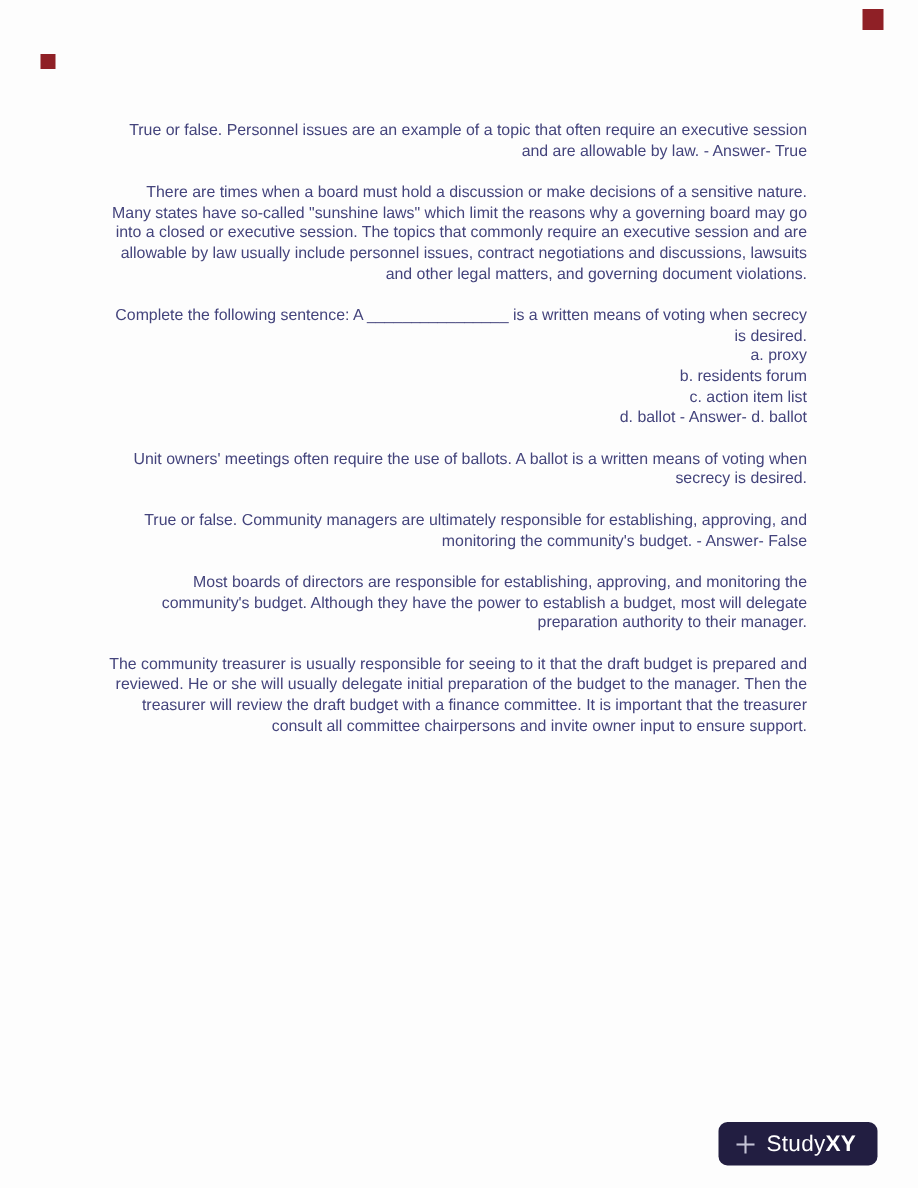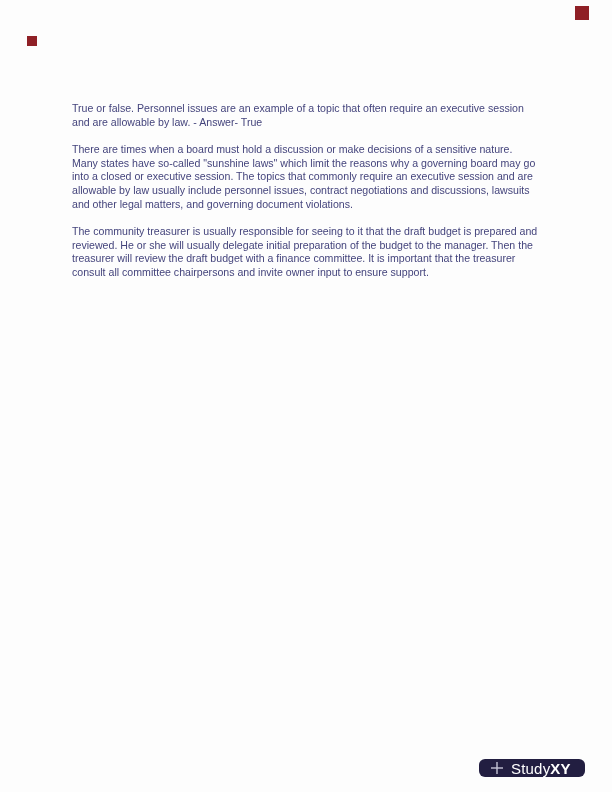--- a/index.html
+++ b/index.html
@@ -12,35 +12,36 @@
   }
   .corner-square {
     position: absolute;
     background: #8f2026;
   }
   .corner-square.top-left { left: 27px; top: 36px; width: 10px; height: 10px; }
   .corner-square.top-right { left: 575px; top: 6px; width: 14px; height: 14px; }
   .page-content {
     position: absolute;
     left: 72px;
-    top: 102px;
+    top: 81px;
     width: 466px;
     color: #44447c;
     font-size: 10.6px;
     line-height: 13.6px;
+    text-align: right;
   }
   .qa-block {
     white-space: pre-line;
     margin-bottom: 14px;
   }
   .brand-logo {
     position: absolute;
     right: 27px;
     bottom: 15px;
-    height: 18px;
+    height: 29px;
     min-width: 106px;
     background: #221e41;
     border-radius: 6px;
     display: flex;
     align-items: center;
     padding: 0 11px;
     gap: 7px;
   }
   .brand-logo .plus-glyph {
     display: flex;
@@ -55,20 +56,28 @@
 </style>
 </head>
 <body>
 
 <div class="corner-square top-left"></div>
 <div class="corner-square top-right"></div>
 
 <div class="page-content">
   <p class="qa-block">True or false. Personnel issues are an example of a topic that often require an executive session and are allowable by law. - Answer- True</p>
   <p class="qa-block">There are times when a board must hold a discussion or make decisions of a sensitive nature. Many states have so-called "sunshine laws" which limit the reasons why a governing board may go into a closed or executive session. The topics that commonly require an executive session and are allowable by law usually include personnel issues, contract negotiations and discussions, lawsuits and other legal matters, and governing document violations.</p>
+  <p class="qa-block">Complete the following sentence: A ________________ is a written means of voting when secrecy is desired.
+a. proxy
+b. residents forum
+c. action item list
+d. ballot - Answer- d. ballot</p>
+  <p class="qa-block">Unit owners' meetings often require the use of ballots. A ballot is a written means of voting when secrecy is desired.</p>
+  <p class="qa-block">True or false. Community managers are ultimately responsible for establishing, approving, and monitoring the community's budget. - Answer- False</p>
+  <p class="qa-block">Most boards of directors are responsible for establishing, approving, and monitoring the community's budget. Although they have the power to establish a budget, most will delegate preparation authority to their manager.</p>
   <p class="qa-block">The community treasurer is usually responsible for seeing to it that the draft budget is prepared and reviewed. He or she will usually delegate initial preparation of the budget to the manager. Then the treasurer will review the draft budget with a finance committee. It is important that the treasurer consult all committee chairpersons and invite owner input to ensure support.</p>
 </div>
 
 <div class="brand-logo">
   <span class="plus-glyph">
     <svg width="14" height="14" viewBox="0 0 14 14">
       <line x1="7" y1="1" x2="7" y2="13" stroke="#c4c3d6" stroke-width="1.4"></line>
       <line x1="1" y1="7" x2="13" y2="7" stroke="#c4c3d6" stroke-width="1.4"></line>
     </svg>
   </span>

